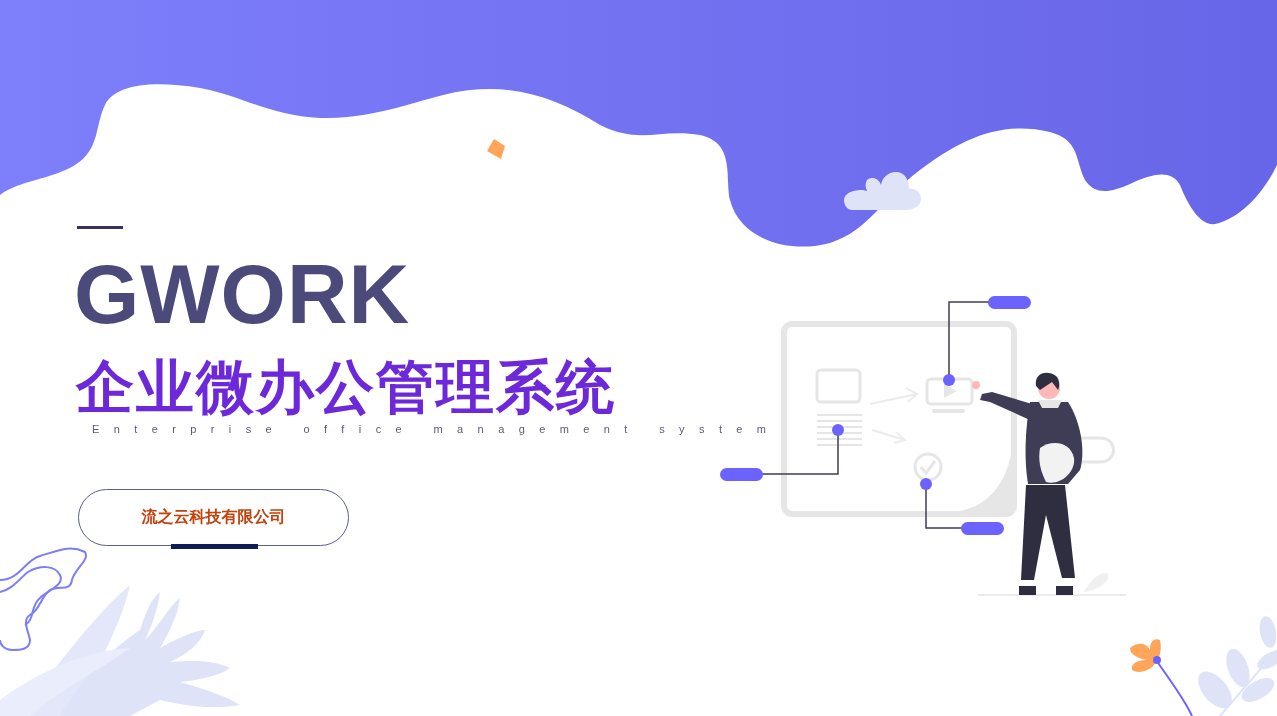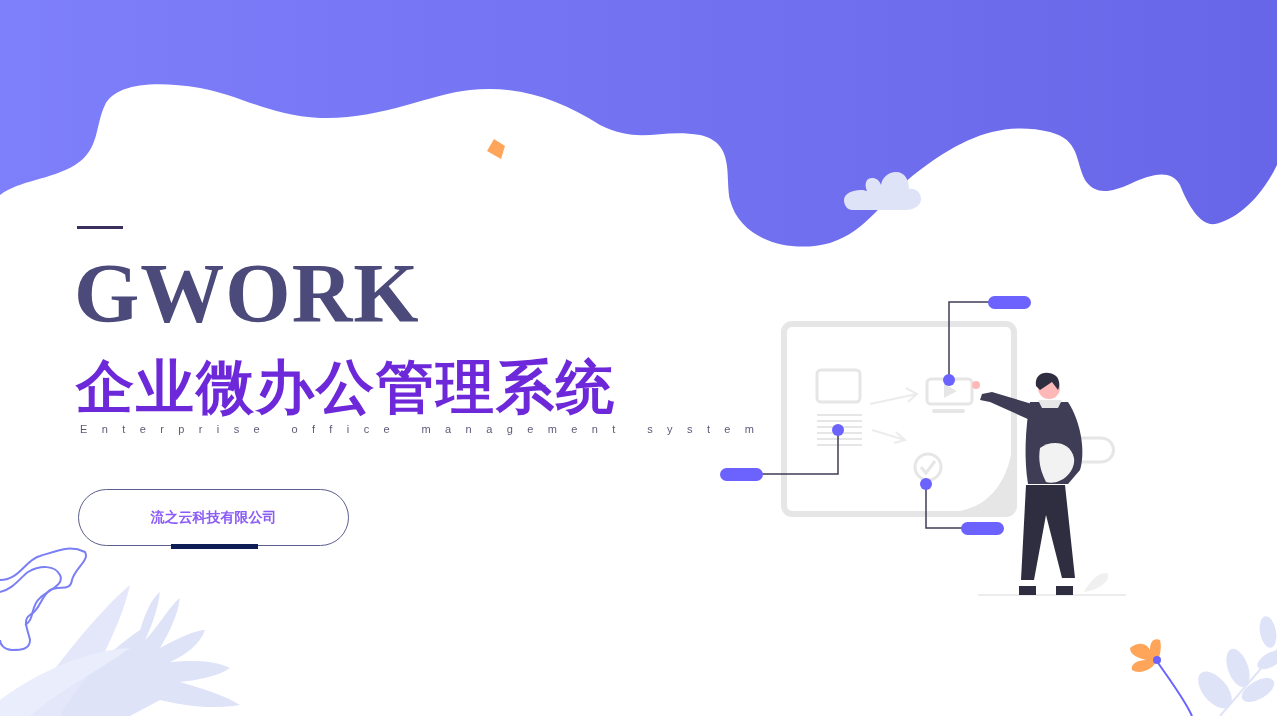--- a/index.html
+++ b/index.html
@@ -1,23 +1,23 @@
 <!DOCTYPE html>
 <html><head>
 <meta charset="utf-8">
 <style>
   html, body { margin:0; padding:0; }
   body { width:1277px; height:716px; overflow:hidden; background:#ffffff; position:relative; font-family:"DejaVu Sans", sans-serif; }
   .layer { position:absolute; left:0; top:0; }
   .accent-line { position:absolute; left:77px; top:226px; width:46px; height:3px; background:#3b2f5e; }
-  .title { position:absolute; left:74px; top:246px; font-family:Liberation Serif, serif; font-weight:bold; font-size:84px; line-height:96px; color:#4b4a7a; letter-spacing:1px; }
+  .title { position:absolute; left:74px; top:246px; font-family:Liberation Sans, sans-serif; font-weight:bold; font-size:84px; line-height:96px; color:#4b4a7a; letter-spacing:1px; }
   .subtitle { position:absolute; left:76px; top:352px; font-family:"DejaVu Sans", sans-serif; font-weight:bold; font-size:58px; line-height:70px; color:#6d28d9; letter-spacing:2px; }
-  .tagline { position:absolute; left:80px; top:423px; font-family:"Liberation Sans", sans-serif; font-size:11px; color:#5a5a78; letter-spacing:14.4px; white-space:nowrap; }
+  .tagline { position:absolute; left:92px; top:423px; font-family:"Liberation Sans", sans-serif; font-size:11px; color:#5a5a78; letter-spacing:14.4px; white-space:nowrap; }
   .company-pill { position:absolute; left:78px; top:489px; width:271px; height:57px; border:1.2px solid #5b5f8e; border-radius:30px; box-sizing:border-box; display:flex; align-items:center; justify-content:center; background:transparent; cursor:pointer; }
-  .company-pill span { font-family:"DejaVu Sans", sans-serif; font-weight:bold; font-size:14px; color:#8b5cf6; }
+  .company-pill span { font-family:"DejaVu Sans", sans-serif; font-weight:bold; font-size:16px; color:#c2410c; }
   .company-bar { position:absolute; left:171px; top:544px; width:87px; height:5px; background:#0f1d56; }
 </style>
 </head>
 <body>
 
 <svg class="layer" width="1277" height="260" viewBox="0 0 1277 260">
   <defs>
     <linearGradient id="wg" x1="0" y1="0" x2="1" y2="0">
       <stop offset="0" stop-color="#7e7ffb"></stop>
       <stop offset="1" stop-color="#6866e8"></stop>

